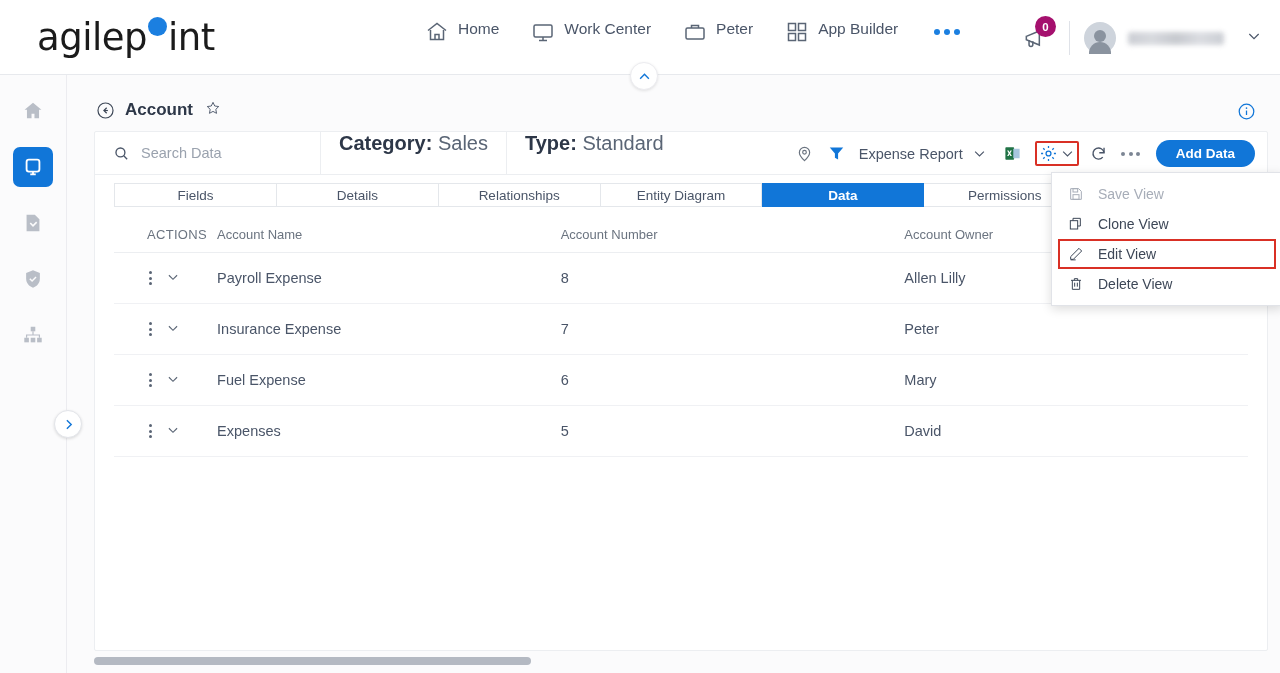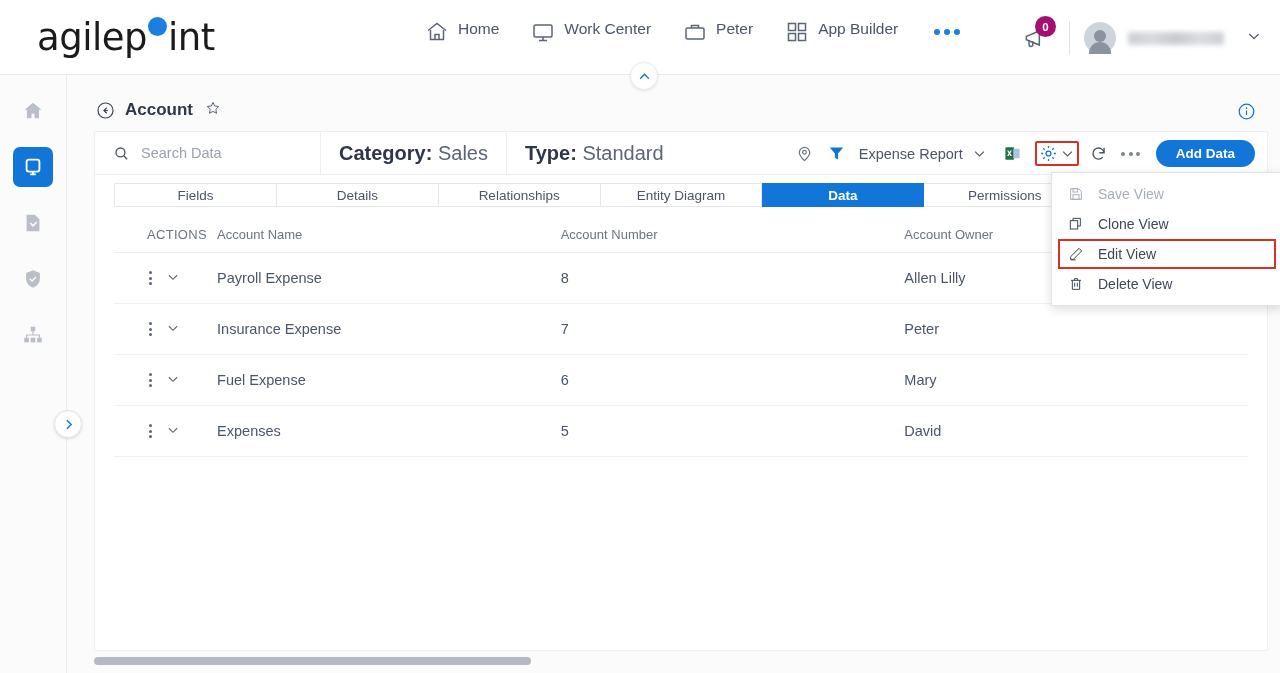--- a/index.html
+++ b/index.html
@@ -88,21 +88,21 @@
   .page-title { font-size: 17px; font-weight: 700; color: #2d3748; }
   .star-ico { cursor: pointer; margin-left: 2px; }
   .info-ico { position: absolute; right: 24px; top: 27px; cursor: pointer; }
 
   .panel {
     position: absolute; left: 27px; top: 56px; width: 1174px; height: 520px;
     background: #ffffff; border: 1px solid #eceef1; border-radius: 2px;
   }
 
   
-  .toolbar { position: relative; height: 43px; border-bottom: 1px solid #eceef1; display: flex; align-items: center; }
+  .toolbar { position: relative; height: 43px; border-bottom: 1px solid #eceef1; display: flex; align-items: flex-start; }
   .search-box { display: flex; align-items: center; gap: 11px; padding-left: 18px; width: 225px; height: 100%; }
   .search-input { border: none; outline: none; font-size: 14.5px; color: #4a5568; width: 150px; background: transparent; font-family: "Liberation Sans", sans-serif; }
   .search-input::placeholder { color: #9aa2ae; }
   .tb-sep { width: 1px; height: 43px; background: #eceef1; }
   .meta { font-size: 20px; color: #5a6575; padding: 0 18px; white-space: nowrap; }
   .meta b { color: #2d3748; font-weight: 700; }
 
   .tb-right { position: absolute; right: 8px; top: 0; height: 43px; display: flex; align-items: center; gap: 0; }
   .tb-btn { width: 32px; height: 32px; display: flex; align-items: center; justify-content: center; cursor: pointer; }
   .view-select { display: flex; align-items: center; gap: 9px; cursor: pointer; padding: 0 10px 0 6px; }

